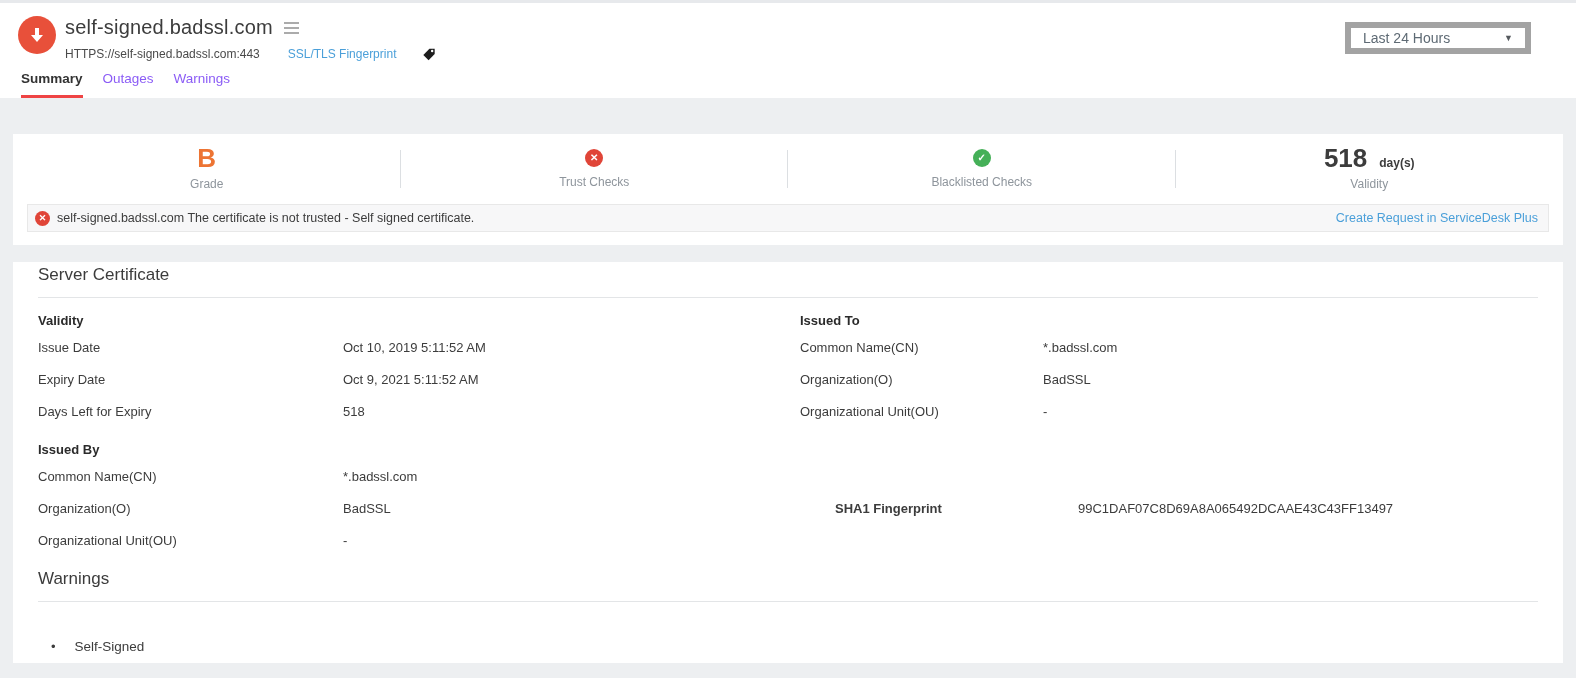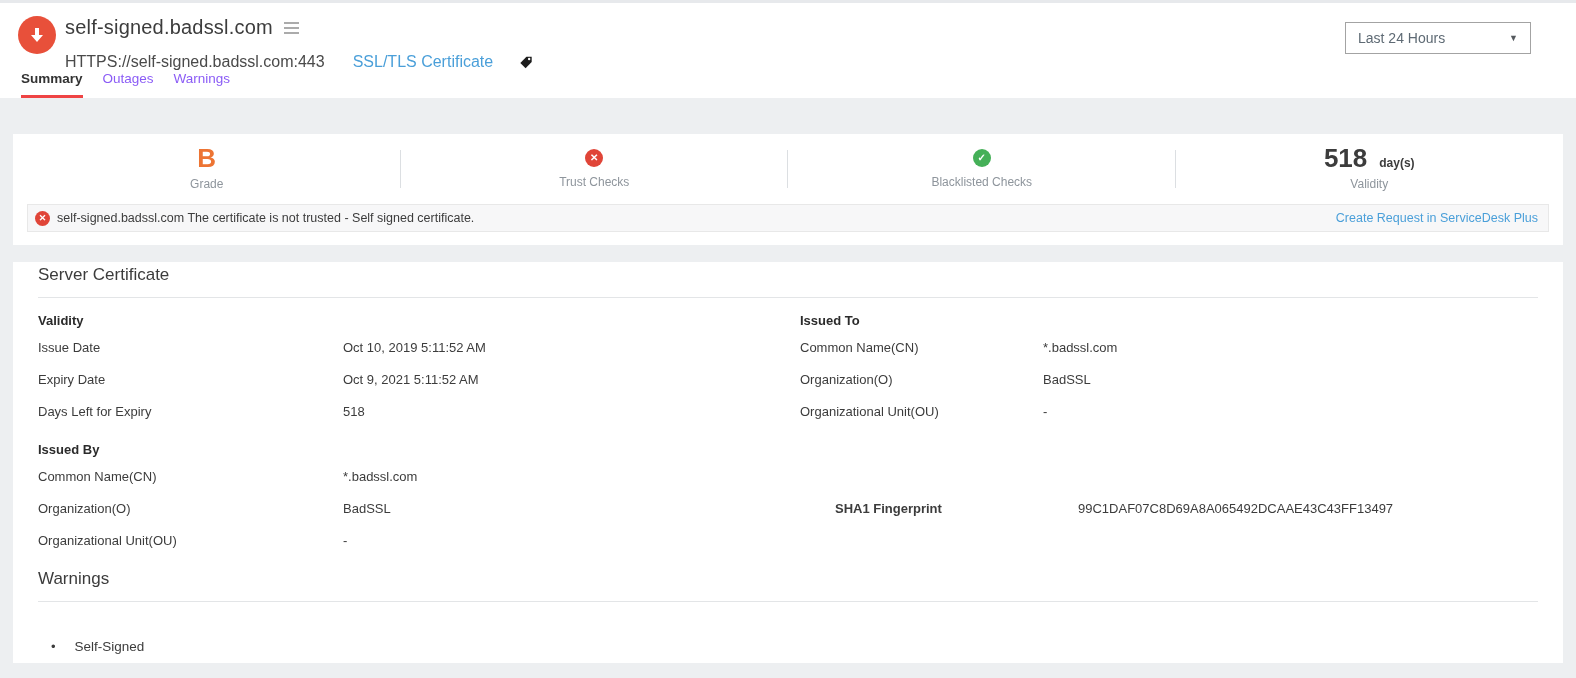--- a/index.html
+++ b/index.html
@@ -9,26 +9,26 @@
 
   
   .header { background:#fff; position:relative; padding:13px 20px 0 18px; height:95px; }
   .header-main { display:flex; align-items:flex-start; }
   .monitor-icon { width:38px; height:38px; border-radius:50%; background:#e8503a; display:flex; align-items:center; justify-content:center; flex:0 0 auto; }
   .header-text { margin-left:9px; }
   .title-row { display:flex; align-items:center;text-align:right; }
   .page-title { font-size:20px; color:#3c3c3c; letter-spacing:.2px; }
   .hamburger { margin-left:11px; cursor:pointer; display:inline-block; }
   .hamburger i { display:block; width:15px; height:2px; background:#ababab; margin:3px 0; }
-  .subtitle-row { margin-top:14px; display:flex; align-items:center; font-size:16px; }
+  .subtitle-row { margin-top:8px; display:flex; align-items:center; font-size:12px; }
   .monitor-url { color:#4a4a4a; }
   .monitor-type { color:#4a9fd9; margin-left:28px; text-decoration:none; cursor:pointer; }
   .tag-icon { margin-left:26px; cursor:pointer; display:inline-flex; }
 
-  .time-select { position:absolute; top:19px; right:45px; width:186px; height:32px; border:1px solid #a3a3a3; background:#fff; display:flex; align-items:center; padding:0 12px; font-size:14px; color:#5e6a74; cursor:pointer; }
+  .time-select { position:absolute; top:19px; right:45px; width:186px; height:32px; border:6px solid #a3a3a3; background:#fff; display:flex; align-items:center; padding:0 12px; font-size:14px; color:#5e6a74; cursor:pointer; }
   .time-select .caret { margin-left:auto; font-size:9px; color:#55595e; }
 
   .tabs { position:absolute; left:21px; bottom:0; display:flex; gap:20px; font-size:13.5px; }
   .tab { padding-bottom:9px; color:#8b5cf6; cursor:pointer; }
   .tab.active { color:#333; font-weight:bold; border-bottom:3px solid #ef4444; }
 
   
   .panel { background:#fff; margin:0 13px; }
   .summary-panel { margin-top:36px; padding-bottom:13px; }
   .cards { display:flex; height:70px; }
@@ -82,21 +82,21 @@
       <div class="title-row">
         <span class="page-title">self-signed.badssl.com</span>
         <span class="hamburger">
             <i></i>
             <i></i>
             <i></i>
           </span>
       </div>
       <div class="subtitle-row">
         <span class="monitor-url">HTTPS://self-signed.badssl.com:443</span>
-        <a class="monitor-type">SSL/TLS Certificate</a>
+        <a class="monitor-type">SSL/TLS Fingerprint</a>
         <span class="tag-icon">
           <svg width="14" height="14" viewBox="0 0 16 16">
               <path d="M1.5 9 L8.5 2 H14.5 V8 L7.5 15 Z" fill="#1d1d1d"></path>
               <circle cx="11.6" cy="4.6" r="1.4" fill="#ffffff"></circle>
             </svg>
         </span>
       </div>
     </div>
   </div>
   <div class="time-select">

